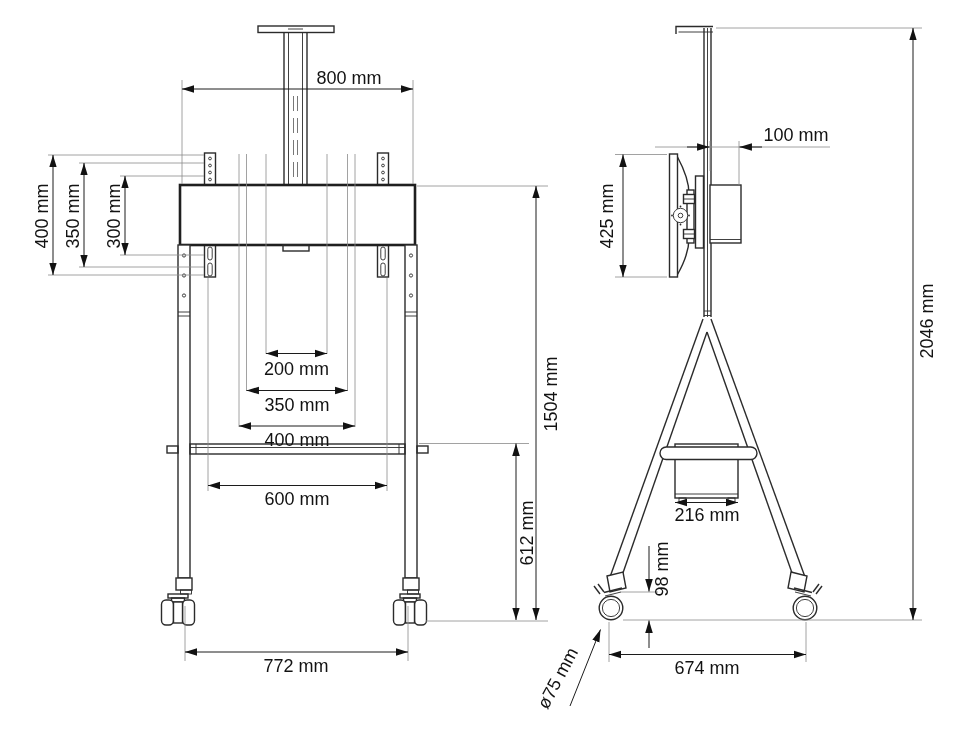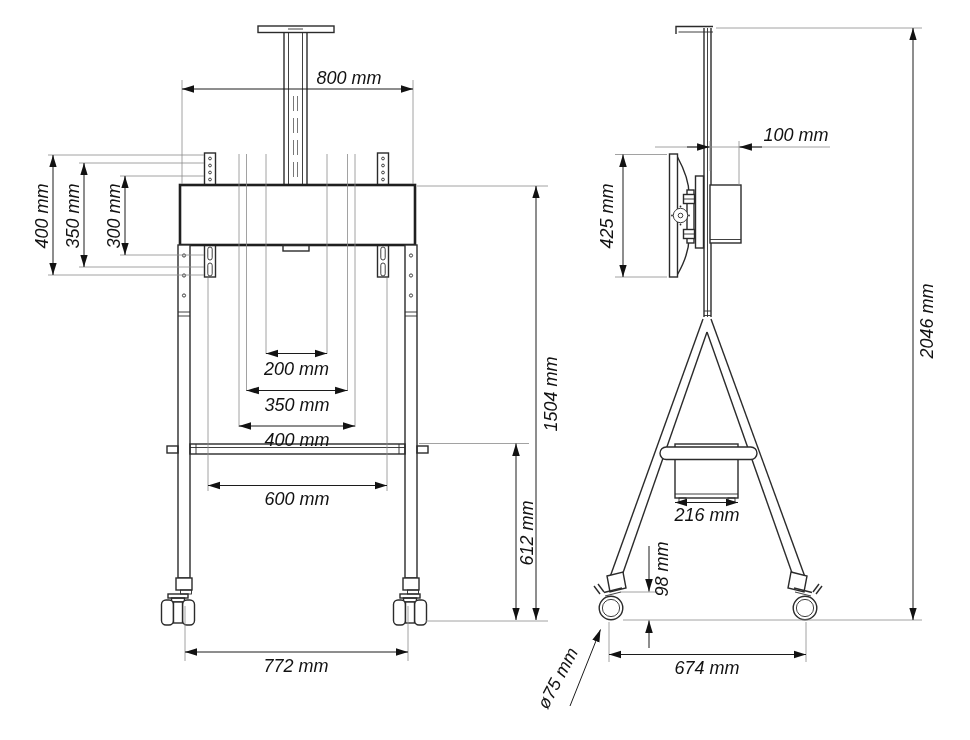--- a/index.html
+++ b/index.html
@@ -1,16 +1,16 @@
 <!DOCTYPE html>
 <html><head>
 <meta charset="utf-8">
 <style>
   html,body{margin:0;padding:0;background:#ffffff;}
-  #canvas{width:970px;height:740px;background:#ffffff;position:relative;overflow:hidden;font-style:italic;}
+  #canvas{width:970px;height:740px;background:#ffffff;position:relative;overflow:hidden;}
   svg{display:block;}
   .p  { fill:none; stroke:#2b2b2b; stroke-width:1.4; }
   .pw { fill:#ffffff; stroke:#2b2b2b; stroke-width:1.4; }
   .pt { fill:#ffffff; stroke:#1f1f1f; stroke-width:2.6; }
   .tn { fill:none; stroke:#2b2b2b; stroke-width:0.9; }
   .e  { fill:none; stroke:#8a8a8a; stroke-width:0.8; }
   .d  { fill:none; stroke:#1c1c1c; stroke-width:1; }
   .dash { fill:none; stroke:#555; stroke-width:0.8; stroke-dasharray:15 7; }
   .hole { fill:#ffffff; stroke:#2b2b2b; stroke-width:0.9; }
   text.lbl { font-family:"Liberation Sans", sans-serif; font-size:18px; fill:#121212; }

